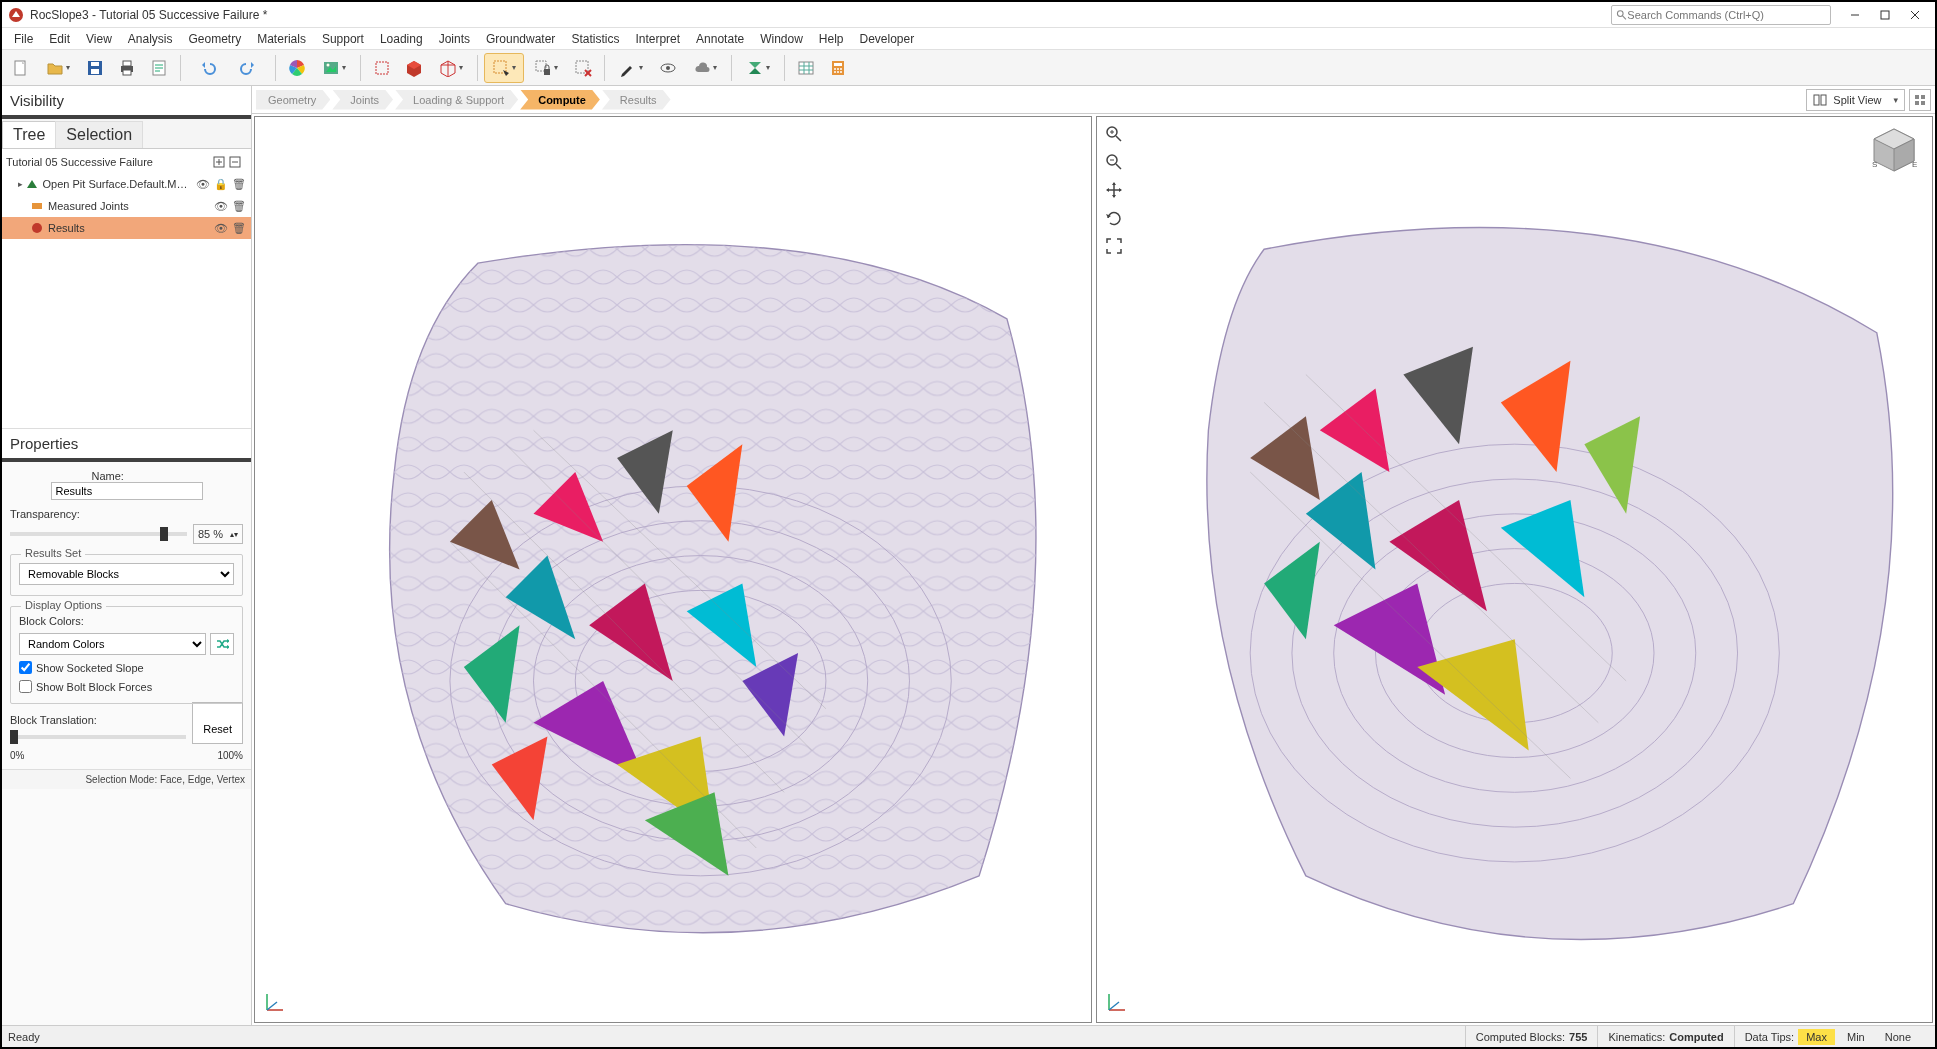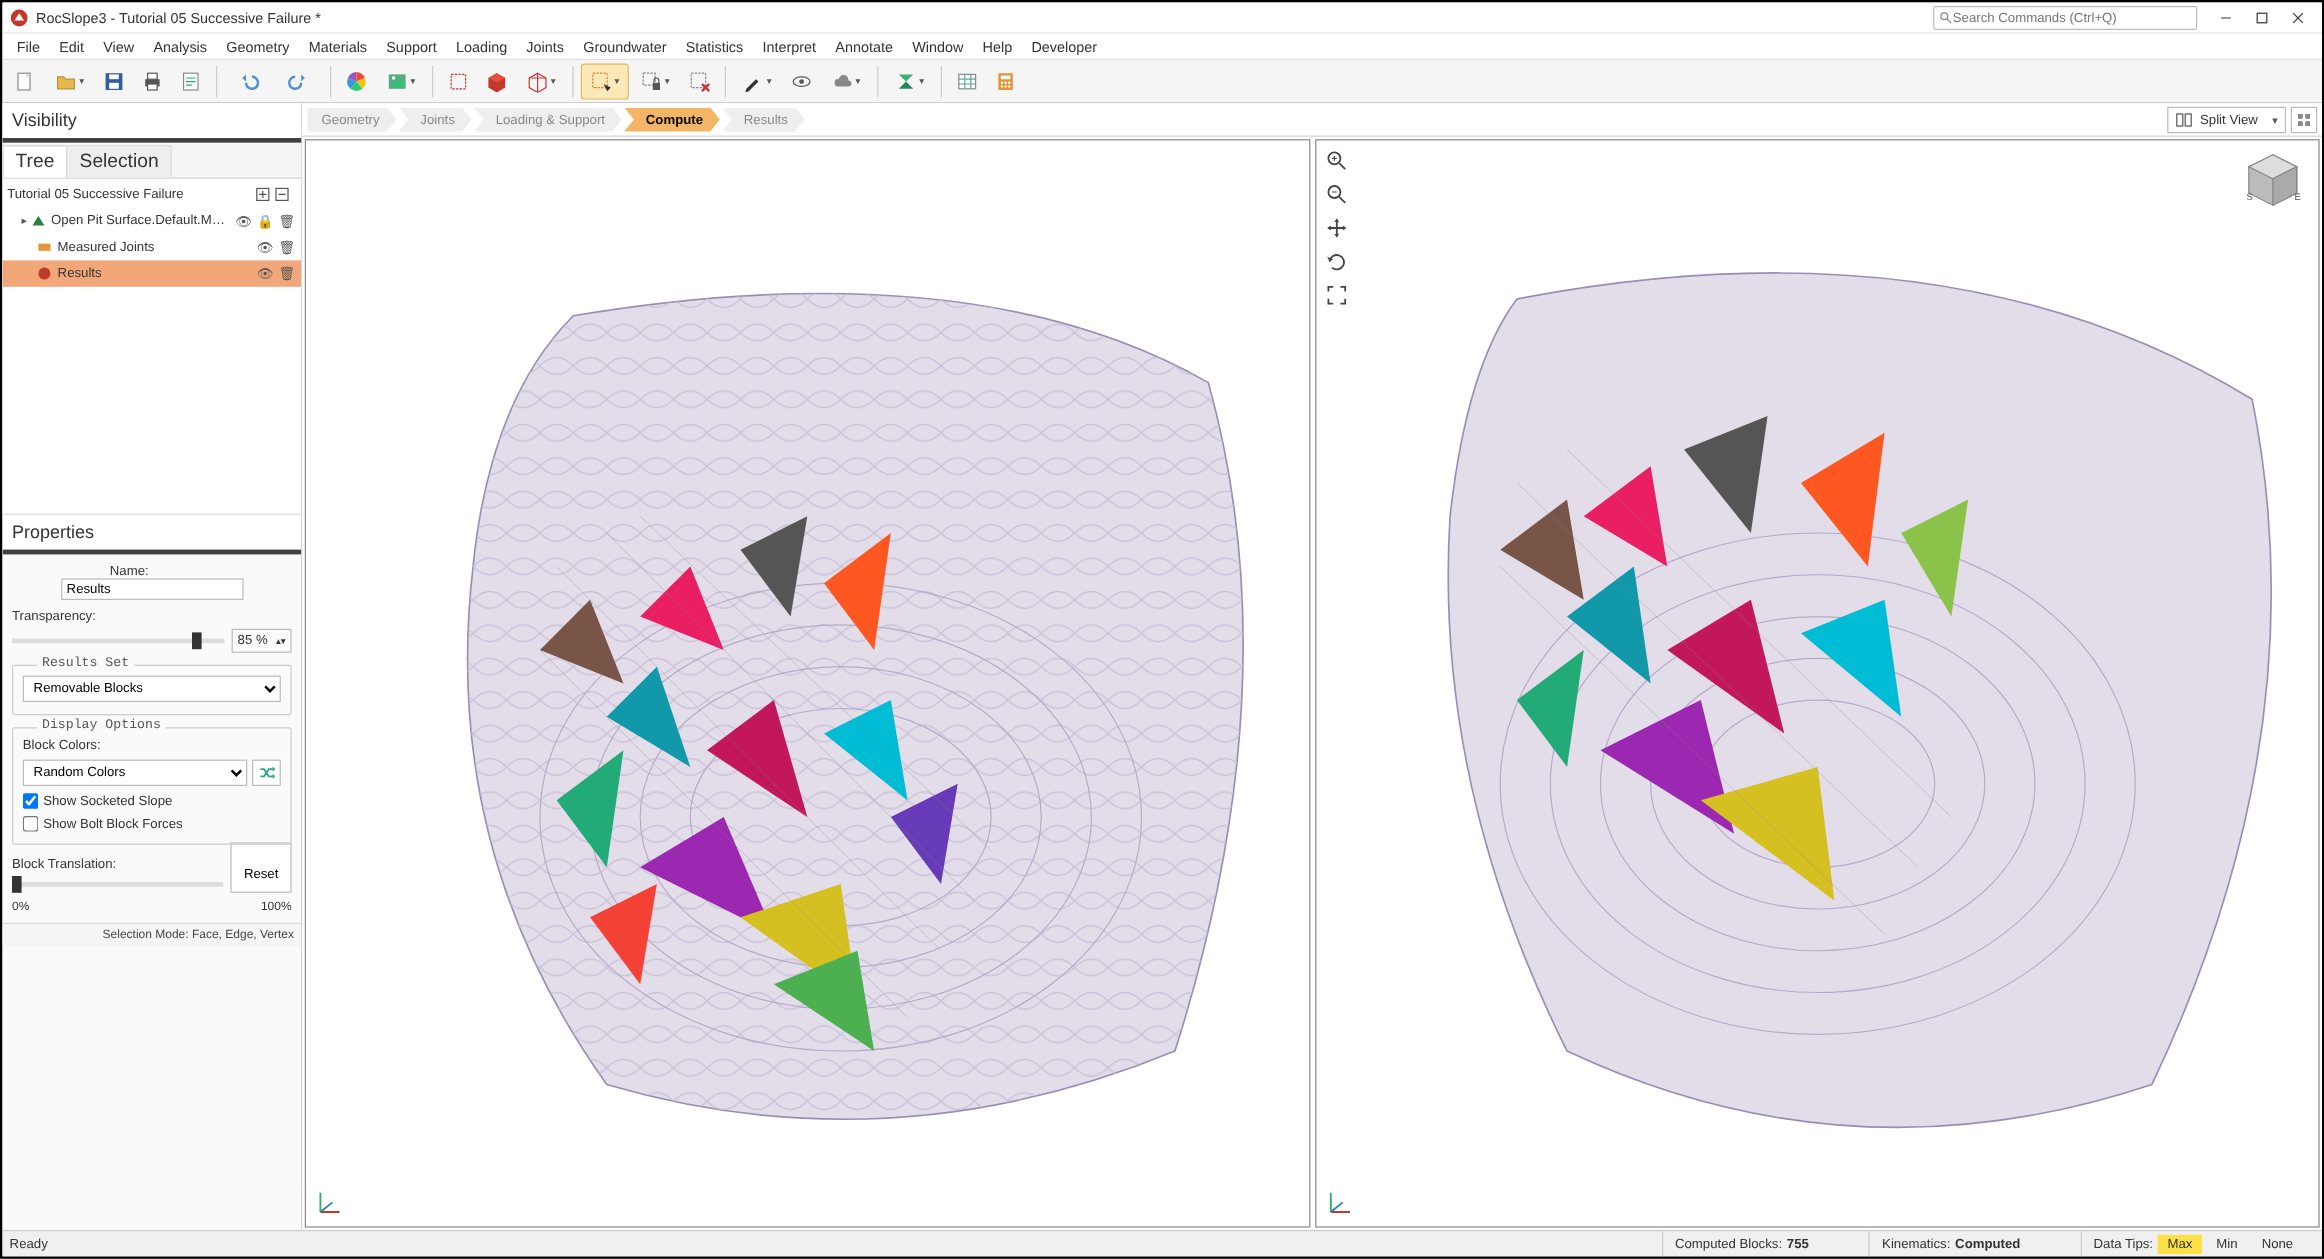--- a/index.html
+++ b/index.html
@@ -40,21 +40,21 @@
 .props-panel { flex:1; display:flex; flex-direction:column; overflow:auto; }
 .props-body { padding:8px; font-size:11px; }
 .prop-row { display:flex; align-items:center; margin-bottom:8px;flex-direction:column; }
 .prop-row label { width:70px; }
 .prop-row input[type=text] { flex:1; border:1px solid #bbb; padding:2px 4px; font-size:11px; height:20px;}
 .slider-row { display:flex; align-items:center; gap:6px; margin-bottom:10px;}
 .slider-row .slider-track { flex:1; height:4px; background:#ddd; position:relative; }
 .slider-row .slider-thumb { position:absolute; width:8px; height:14px; background:#333; top:-5px; left:85%; }
 .slider-row .pct-box { width:50px; border:1px solid #bbb; padding:1px 4px; font-size:11px; display:flex; align-items:center; justify-content:space-between; height:20px;}
 .fieldset { border:1px solid #ccc; border-radius:2px; padding:8px 8px 10px 8px; margin-bottom:10px; position:relative;}
-.fieldset .legend { position:absolute; top:-8px; left:20px; background:#fafafa; padding:0 4px; font-size:11px; color:#555;font-family:Liberation Mono, monospace;}
+.fieldset .legend { position:absolute; top:-8px; left:10px; background:#fafafa; padding:0 4px; font-size:11px; color:#555;}
 .fieldset select { width:100%; border:1px solid #bbb; padding:2px 4px; font-size:11px; height:22px; background:#fff;}
 .fieldset .row2 { display:flex; gap:4px; align-items:center; }
 .fieldset .row2 select { flex:1; }
 .fieldset .shuffle-btn { width:24px; height:22px; border:1px solid #bbb; background:#fff; display:flex; align-items:center; justify-content:center;}
 .checkbox-row { display:flex; align-items:center; margin-top:6px; font-size:11px; gap:4px;}
 .checkbox-row input { width:13px; height:13px; }
 .trans-row { margin-top:4px; }
 .trans-slider { height:4px; background:#ddd; position:relative; margin-top:4px;}
 .trans-slider .thumb { position:absolute; width:8px; height:14px; background:#333; top:-5px; left:0;}
 .trans-labels { display:flex; justify-content:space-between; font-size:10px; margin-top:6px;}
@@ -75,21 +75,21 @@
 .view-select::after { content:"▾"; font-size:9px; color:#555; margin-left:6px;}
 .extra-btn { width:22px; height:22px; border:1px solid #bbb; background:#fff; margin-left:4px; display:flex; align-items:center; justify-content:center;}
 .viewports { flex:1; display:flex; gap:4px; padding:2px; min-height:0; background:#fff;}
 .viewport { flex:1; border:1px solid #888; position:relative; background:#fff; overflow:hidden;}
 .vp-tools { position:absolute; top:6px; left:6px; display:flex; flex-direction:column; gap:6px;}
 .vp-tools .vt { width:22px; height:22px; display:flex; align-items:center; justify-content:center; color:#444;}
 .vp-cube { position:absolute; top:6px; right:10px; width:56px; height:56px; }
 .vp-axes { position:absolute; bottom:8px; left:8px; width:24px; height:24px; }
 
 .mesh-svg { position:absolute; inset:0; width:100%; height:100%; }
-.statusbar { height:22px; display:flex; align-items:center; background:#f0f0f0; border-top:1px solid #ccc; font-size:11px; padding:0 6px;gap:40px;}
+.statusbar { height:22px; display:flex; align-items:center; background:#f0f0f0; border-top:1px solid #ccc; font-size:11px; padding:0 6px;}
 .statusbar .spacer { flex:1; }
 .statusbar .seg { padding:0 10px; border-left:1px solid #ccc; height:100%; display:flex; align-items:center; gap:4px;}
 .statusbar .dt-btn { padding:2px 8px; }
 .statusbar .dt-btn.active { background:#fde047; }
 .title-icons { display:flex; align-items:center; padding:4px 6px;}
 .title-icons .ti { width:12px; height:12px; margin-left:4px; color:#555;}
 </style>
 </head>
 <body>
 

